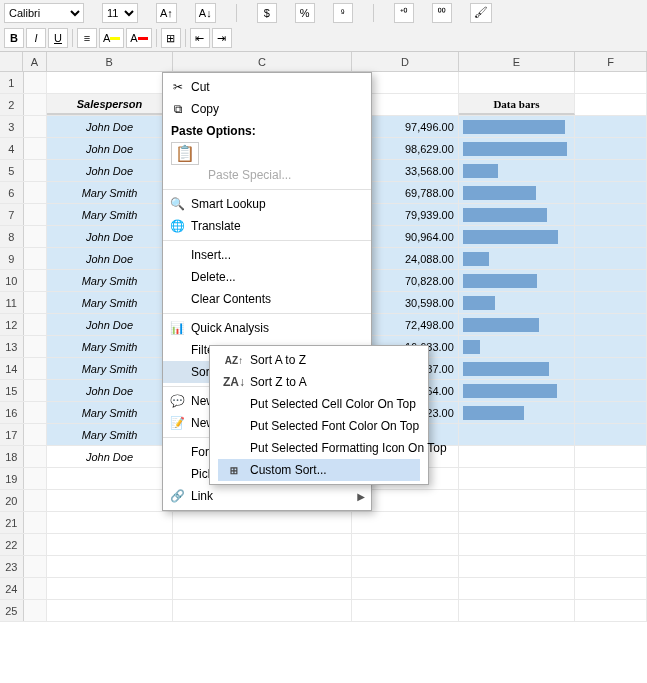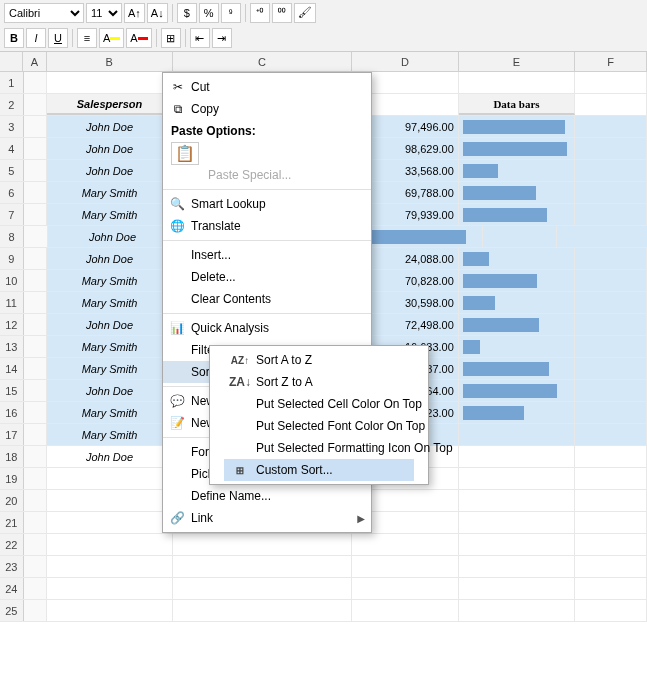--- a/index.html
+++ b/index.html
@@ -33,21 +33,21 @@
 
     .header-cell { background: #f2f2f2; font-weight: bold; border-bottom: 2px solid #d0d0d0; }
     .bold { font-weight: bold; }
 
     
     .data-bar-container { width: 100%; height: 14px; background: transparent; position: relative; }
     .data-bar { height: 100%; background: #6699cc; opacity: 0.85; }
 
     
     .toolbar-area { height: 52px; background: #f2f2f2; border-bottom: 1px solid #ccc; position: relative; display: flex; flex-direction: column; }
-    .toolbar-row1 { display: flex; align-items: center; padding: 2px 4px; gap: 2px; height: 26px; }
+    .toolbar-row1 { display: flex; align-items: center; padding: 2px 4px; gap: 18px; height: 26px; }
     .toolbar-row2 { display: flex; align-items: center; padding: 2px 4px; gap: 2px; height: 26px; }
 
     .font-select { font-size: 11px; height: 20px; border: 1px solid #ccc; background: white; width: 80px; }
     .size-select { font-size: 11px; height: 20px; border: 1px solid #ccc; background: white; width: 36px; }
     .tb-btn { font-size: 11px; height: 20px; min-width: 20px; border: 1px solid #ccc; background: white; cursor: pointer; display: flex; align-items: center; justify-content: center; padding: 0 3px; }
     .tb-sep { width: 1px; height: 18px; background: #ccc; margin: 0 2px; }
     .tb-bold { font-weight: bold; }
     .tb-italic { font-style: italic; }
 
     
@@ -93,21 +93,21 @@
     
     .submenu {
       position: absolute;
       left: 209px;
       top: 345px;
       width: 220px;
       background: white;
       border: 1px solid #aaa;
       box-shadow: 3px 3px 8px rgba(0,0,0,0.25);
       z-index: 101;
-      padding: 3px 14px;
+      padding: 3px 8px;
     }
     .submenu .menu-item { padding-left: 32px; }
     .submenu .menu-item.highlighted { background: #cce0f5; }
 
     .submenu-icon { position: absolute; left: 6px; width: 20px; height: 18px; display: flex; align-items: center; justify-content: center; }
 
     
     .row-selected-bg { background: #d5e8f7; }
   </style>
 </head>
@@ -242,20 +242,21 @@
             <div class="data-bar" style="width: 78%;"></div>
           </div>
         </div>
         <div class="cell col-f-cell"></div>
       </div>
       <div class="grid-row row-selected-bg">
         <div class="cell row-num">8</div>
         <div class="cell col-a-cell"></div>
         <div class="cell col-b-cell">John Doe</div>
         <div class="cell col-c-cell"></div>
+        <div class="cell col-d-cell">90,964.00</div>
         <div class="cell col-e-cell">
           <div class="data-bar-container">
             <div class="data-bar" style="width: 89%;"></div>
           </div>
         </div>
         <div class="cell col-f-cell"></div>
       </div>
       <div class="grid-row row-selected-bg">
         <div class="cell row-num">9</div>
         <div class="cell col-a-cell"></div>
@@ -502,23 +503,20 @@
         <span>New Note</span>
       </div>
       <div class="menu-separator"></div>
       <div class="menu-item">
         <span>Format Cells...</span>
       </div>
       <div class="menu-item">
         <span>Pick From Drop-down List...</span>
       </div>
       <div class="menu-item">
-        <span>Define Name...</span>
-      </div>
-      <div class="menu-item">
         <span class="menu-icon">🔗</span>
         <span>Link</span>
         <span class="arrow">▶</span>
       </div>
     </div>
 
   <div class="submenu" id="submenu">
 
   <div class="menu-item">
         <span class="submenu-icon" style="font-size: 10px; font-weight: bold; color: rgb(68, 68, 68);">AZ↑</span>

